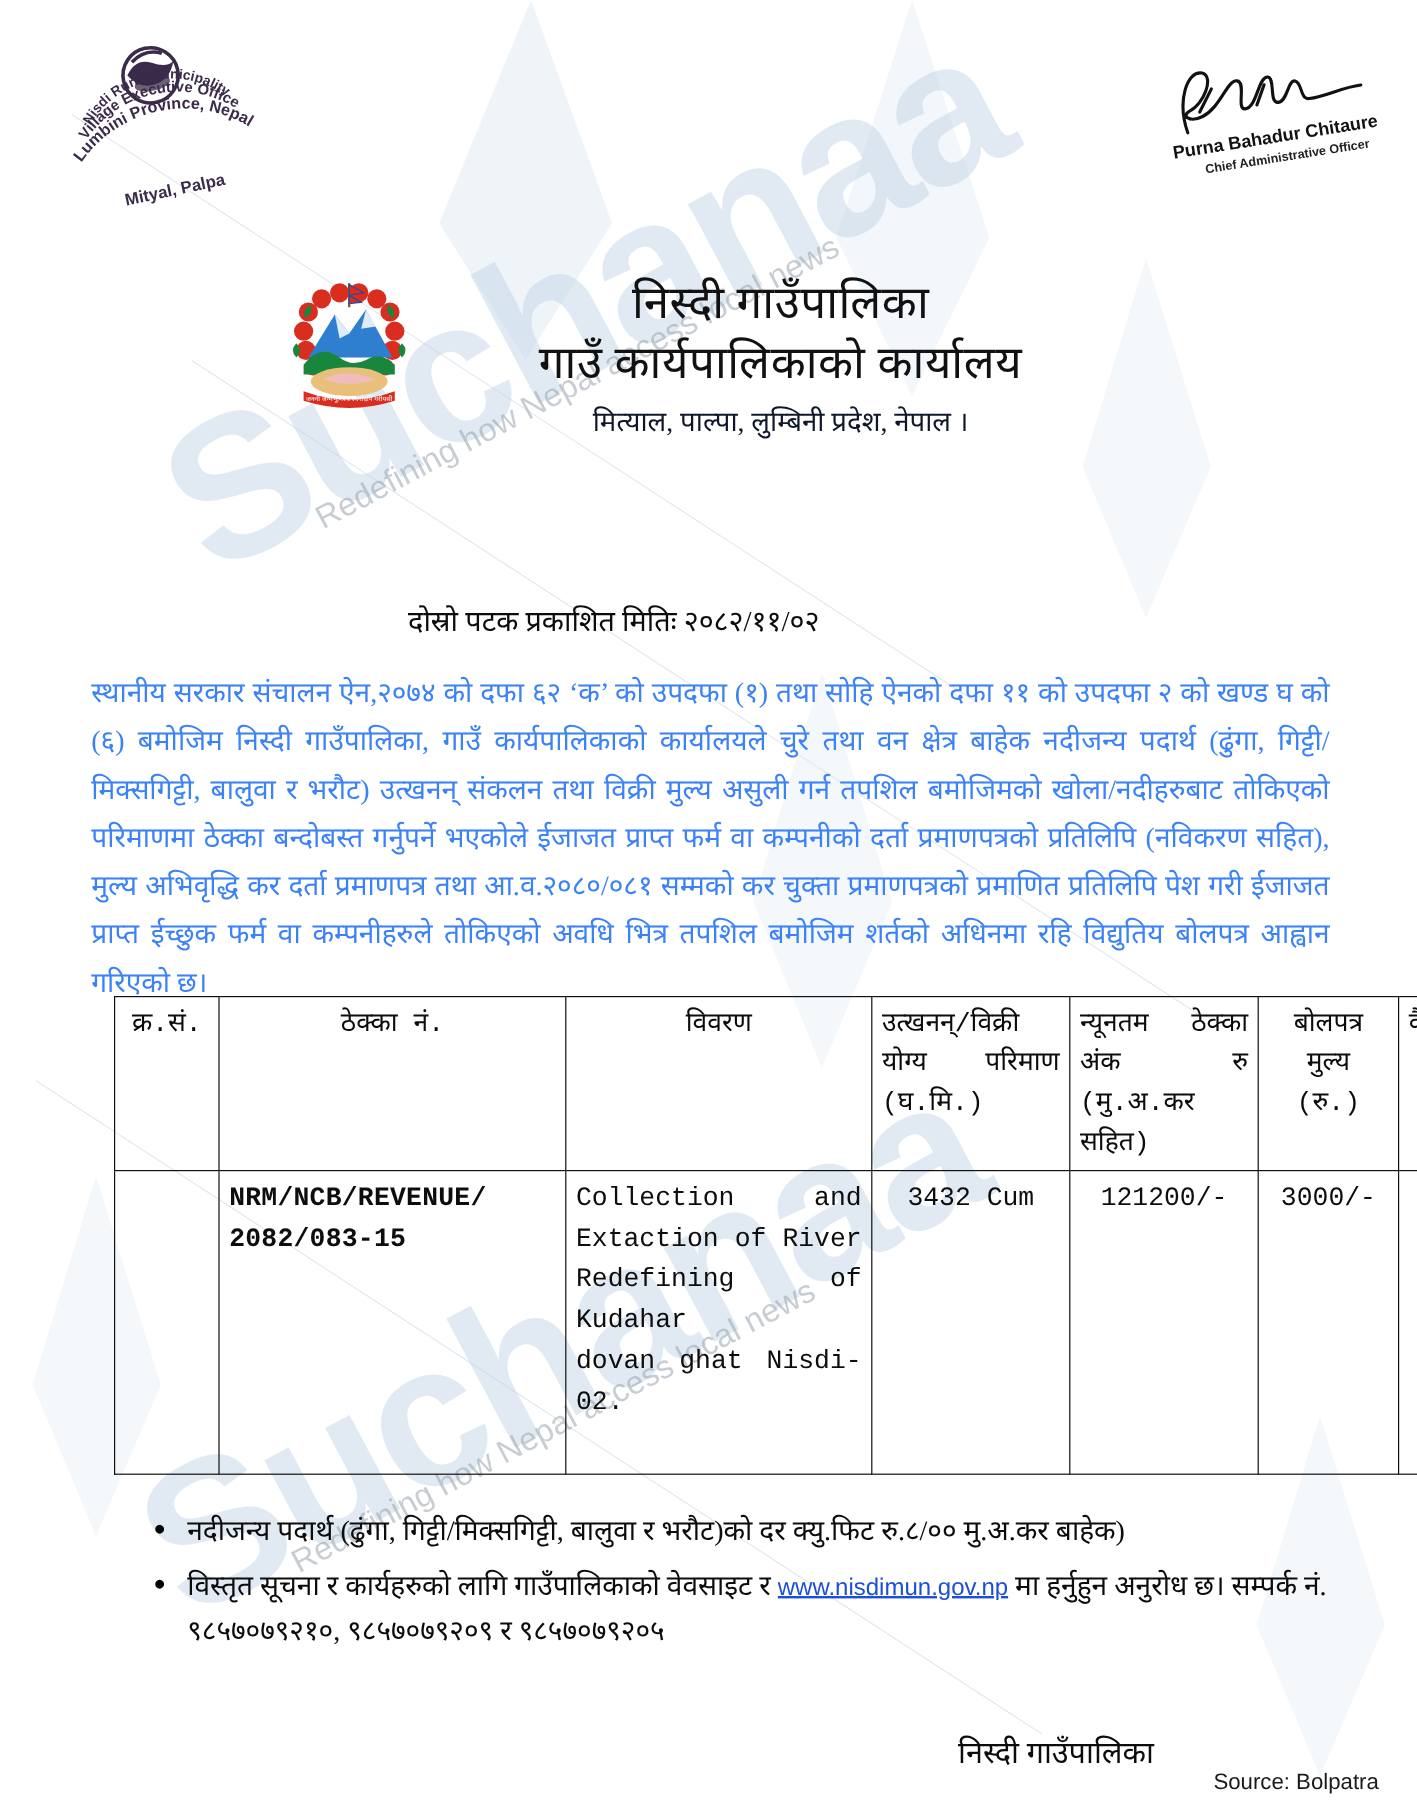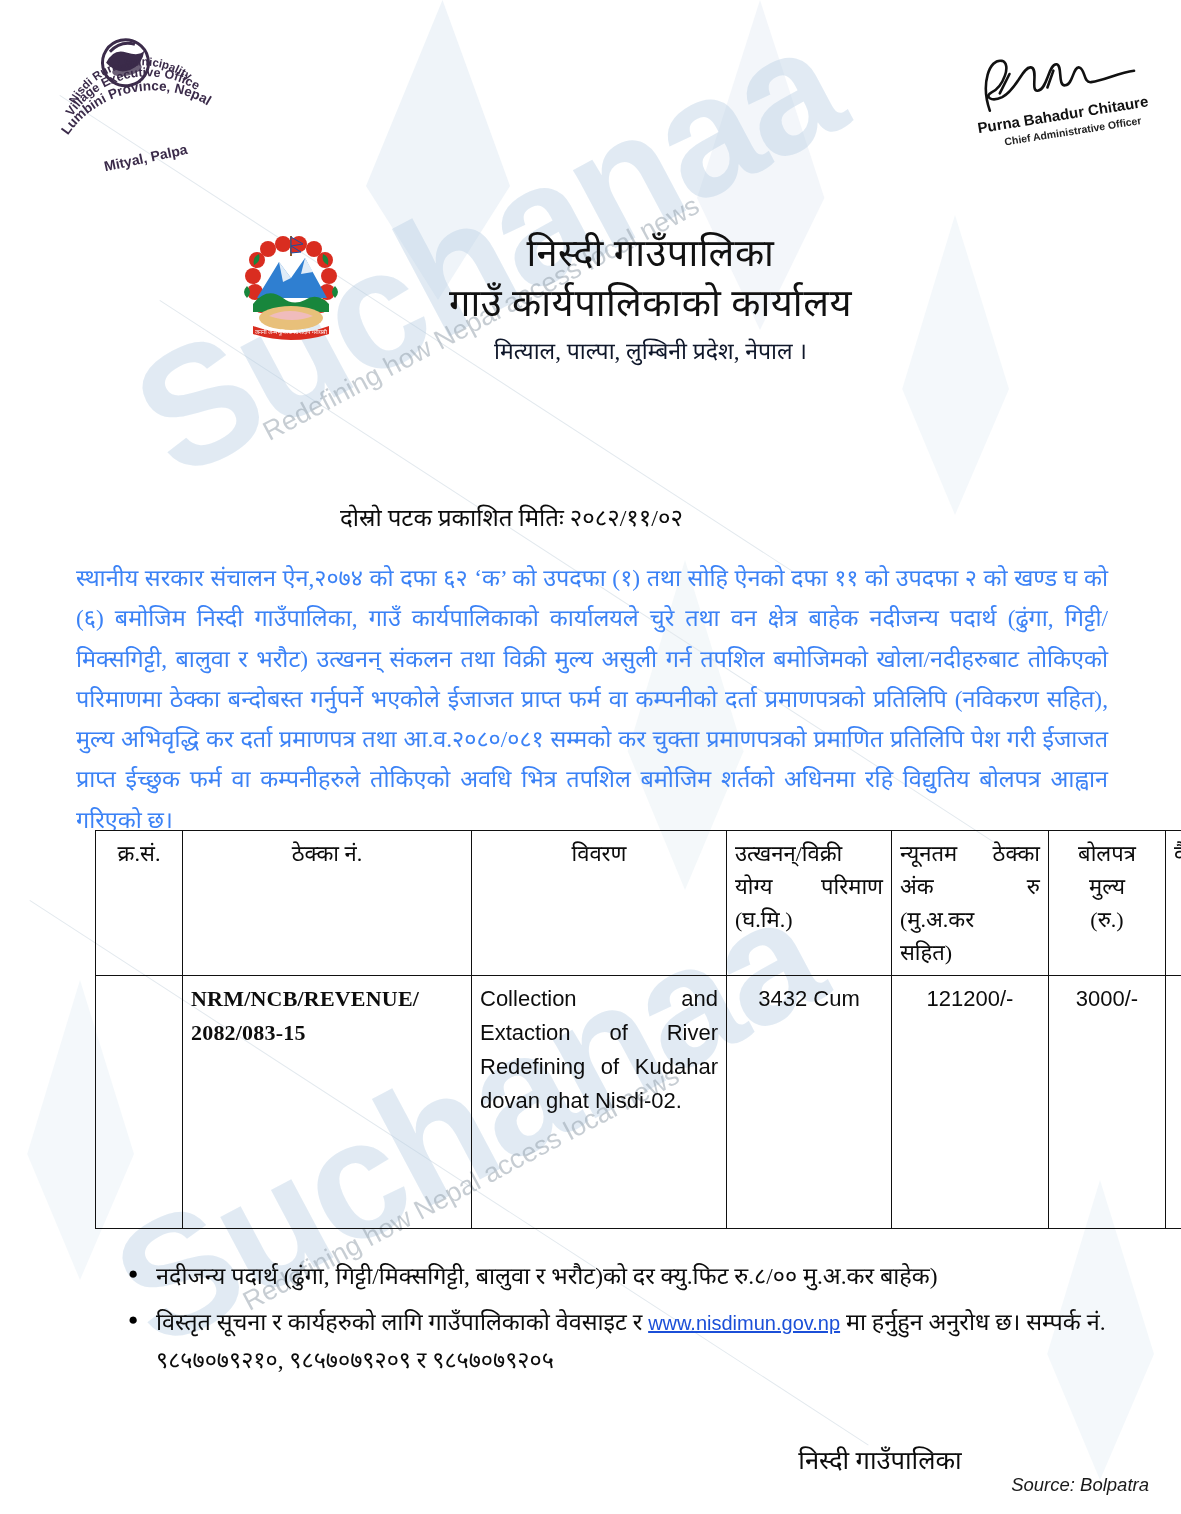--- a/index.html
+++ b/index.html
@@ -231,20 +231,21 @@
     width: 1062px;
     border-collapse: collapse;
     table-layout: fixed;
   }
   table.notice th,
   table.notice td {
     border: 1.4px solid #111;
     vertical-align: top;
     padding: 6px 8px;
     background: transparent;
+    font-family: Liberation Mono, monospace;
   }
   table.notice th {
     font-weight: normal;
     font-size: 22px;
     line-height: 1.5;
     height: 118px;
     color: #0c0c0c;
   }
   th.c-sn   { width: 70px;  text-align: center; }
   th.c-cno  { width: 272px; text-align: center; }
@@ -329,21 +330,20 @@
     left: 700px; top: 1442px;
     width: 360px;
     text-align: center;
     font-size: 25.5px;
     color: #0c0c0c;
   }
   .source {
     position: absolute;
     right: 32px; bottom: 18px;
     font-family: "Liberation Sans", sans-serif;
-    font-style: italic;
     font-size: 18.5px;
     color: #1a1a1a;
   }
 </style>
 </head>
 <body>
 
 <div class="page">
 
   <div class="wm-leaf leaf-a"></div>

